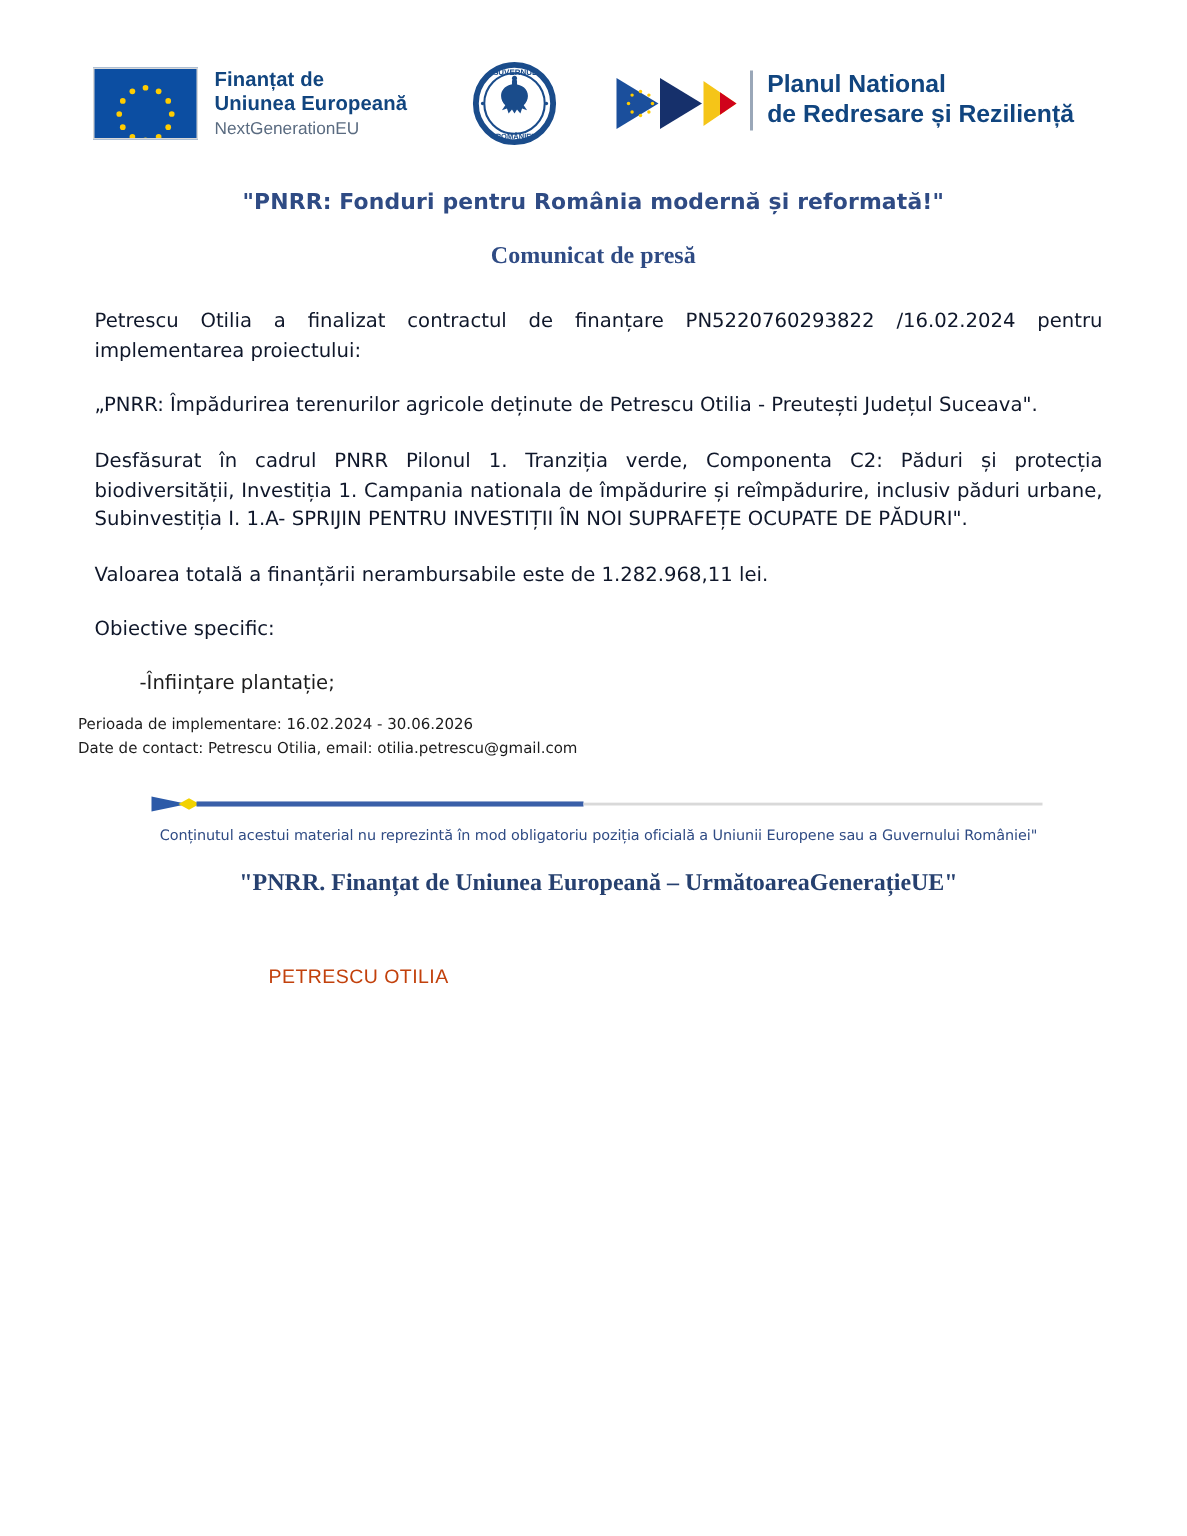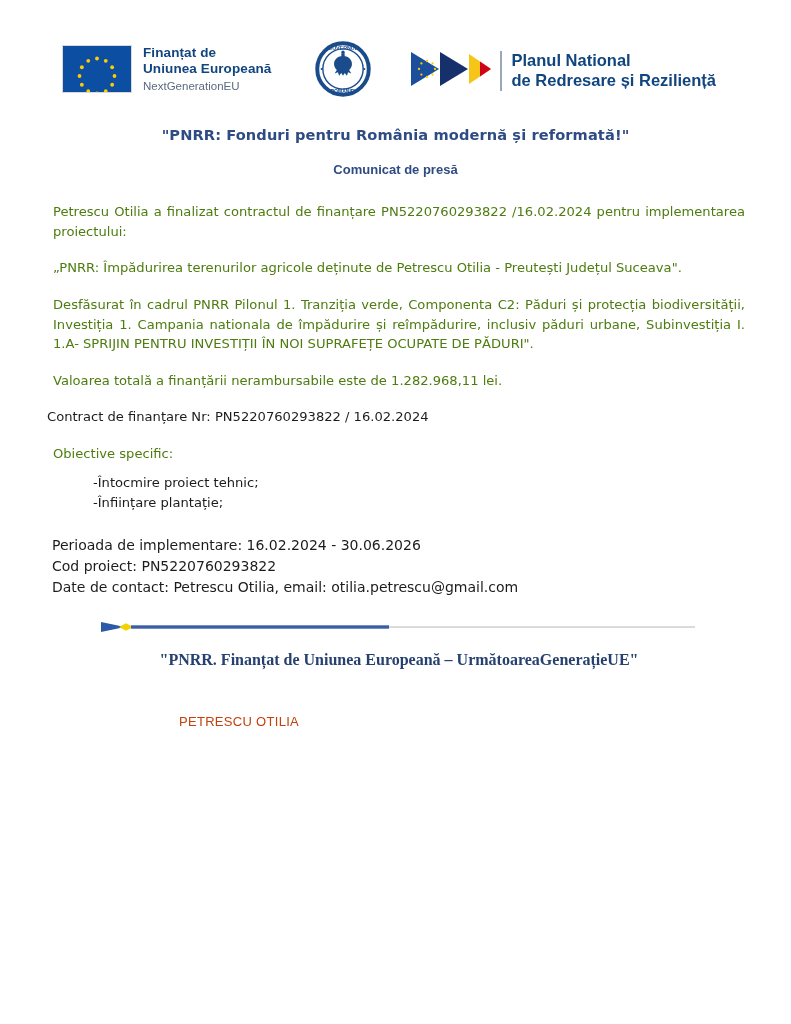--- a/index.html
+++ b/index.html
@@ -76,21 +76,21 @@
   .gov-seal {
     margin-left: 44px;
     width: 56px;
     height: 56px;
     flex: none;
   }
 
   
   .logo-pnrr {
     display: flex;
-    align-items: flex-end;
+    align-items: flex-start;
     margin-left: 38px;
   }
   .pnrr-arrows { width: 86px; height: 44px; flex: none; }
   .pnrr-divider {
     width: 2px;
     height: 40px;
     background: #9aa7b8;
     margin: 0 9px 0 5px;
     flex: none;
   }
@@ -108,38 +108,38 @@
     text-align: center;
     font-family: "DejaVu Sans", sans-serif;
     font-size: 14.6px;
     font-weight: bold;
     color: #2f4b84;
     margin-top: 24px;
     letter-spacing: .1px;
   }
   .doc-subtitle {
     text-align: center;
-    font-family: Liberation Sans, sans-serif;
-    font-size: 13px;
+    font-family: Liberation Serif, serif;
+    font-size: 16px;
     font-weight: bold;
     color: #2f4b84;
     margin-top: 19px;
   }
 
   
   .body-wrap {
     padding: 0 40px 0 47px;
     margin-top: 25px;
   }
   p.para {
-    margin: 6px;
+    margin: 16px;
     font-family: "DejaVu Sans", sans-serif;
     font-size: 13.1px;
     line-height: 1.5;
-    color: #4d7c0f;
+    color: #0f172a;
     text-align: justify;
     text-justify: inter-word;
   }
   p.para + p.para { margin-top: 17px; }
   p.noindent { text-align: left; }
 
   .block-lines {
     font-family: "DejaVu Sans", sans-serif;
     font-size: 13.1px;
     line-height: 1.52;
@@ -151,24 +151,24 @@
     padding: 0 0 0 46px;
     list-style: none;
     font-family: "DejaVu Sans", sans-serif;
     font-size: 13.1px;
     line-height: 1.55;
     color: #1c1c1c;
   }
   .objectives li { white-space: nowrap; }
 
   .contact-block {
-    margin-top: 21px;
+    margin-top: 10px;
     padding-left: 5px;
     font-family: "DejaVu Sans", sans-serif;
-    font-size: 14px;
+    font-size: 10px;
     line-height: 1.52;
     color: #1c1c1c;
   }
 
   
   .footer {
     margin-top: 22px;
     text-align: center;
   }
   .divider-row {
@@ -293,48 +293,46 @@
   <div class="doc-subtitle">Comunicat de presă</div>
 
   <div class="body-wrap">
 
     <p class="para">Petrescu Otilia a finalizat contractul de finanțare PN5220760293822  /16.02.2024 pentru implementarea proiectului:</p>
     <p class="para noindent">„PNRR: Împădurirea terenurilor agricole deținute de Petrescu Otilia - Preutești Județul Suceava".</p>
     <p class="para">Desfăsurat în cadrul PNRR Pilonul 1. Tranziția verde, Componenta C2: Păduri și protecția biodiversității, Investiția 1. Campania nationala de împădurire și reîmpădurire, inclusiv păduri urbane, Subinvestiția I. 1.A- SPRIJIN PENTRU INVESTIȚII ÎN NOI SUPRAFEȚE OCUPATE DE PĂDURI".</p>
     <p class="para noindent">Valoarea totală a finanțării nerambursabile este de 1.282.968,11 lei.</p>
 
     <div class="block-lines" style="margin-top:17px;">
-      <div>Contract de finanțare Nr: PN5220760293822 / 16.02.2024</div>
     </div>
 
 
     <p class="para noindent" style="margin-top:17px;">Obiective specific:</p>
 
     <ul class="objectives">
-      <li>-Întocmire proiect tehnic;</li>
       <li>-Înființare plantație;</li>
     </ul>
 
     <div class="contact-block">
       <div>Perioada de implementare: 16.02.2024 - 30.06.2026</div>
-      <div>Cod proiect: PN5220760293822</div>
       <div>Date de contact: Petrescu Otilia, email: otilia.petrescu@gmail.com</div>
     </div>
 
     <div class="footer">
 
       <div class="divider-row">
         <svg class="divider-graphic" viewBox="0 0 600 14">
           <path d="M2 2 L26 7 L2 12 Z" fill="#2c5aa8"></path>
           <path d="M20 7 L27 3.2 L34 7 L27 10.8 Z" fill="#f2d200"></path>
           <rect x="32" y="5.3" width="258" height="3.4" fill="#3a5fa8"></rect>
           <rect x="290" y="6.1" width="306" height="1.9" fill="#d9d9d9"></rect>
         </svg>
       </div>
 
+      <div class="disclaimer">Conținutul acestui material nu reprezintă în mod obligatoriu poziția oficială a Uniunii Europene sau a Guvernului României"</div>
 
       <div class="footer-heading">"PNRR. Finanțat de Uniunea Europeană – UrmătoareaGenerațieUE"</div>
 
     </div>
 
     <div class="signature">PETRESCU OTILIA</div>
 
   </div>
 </div>
 

